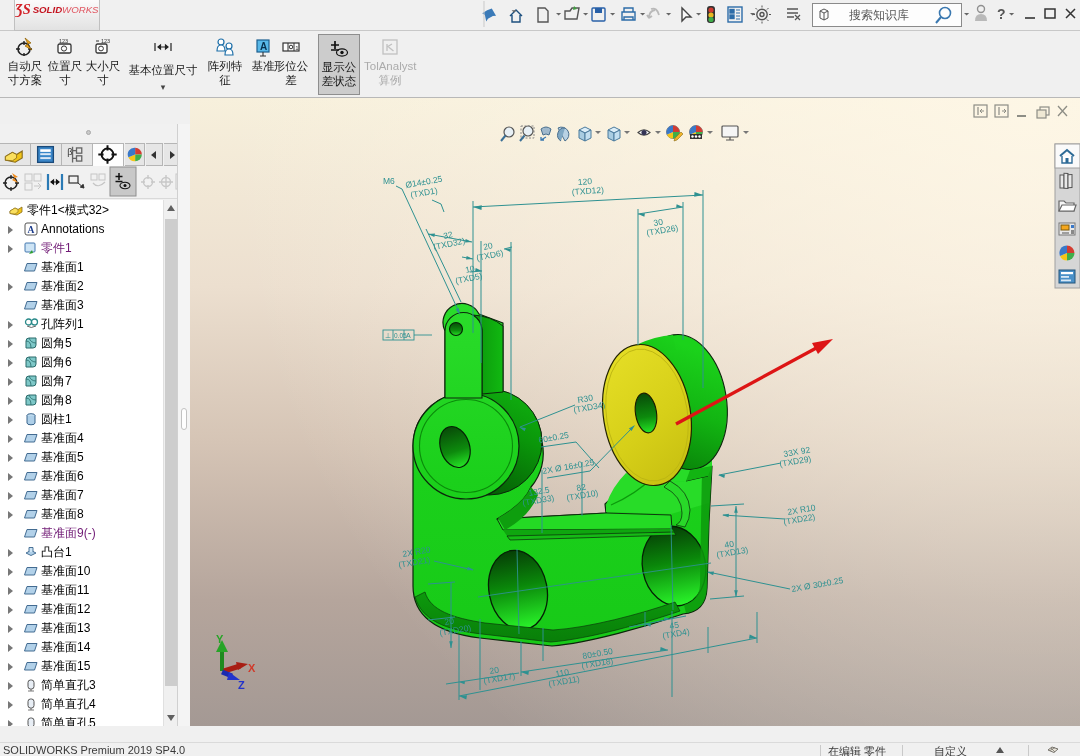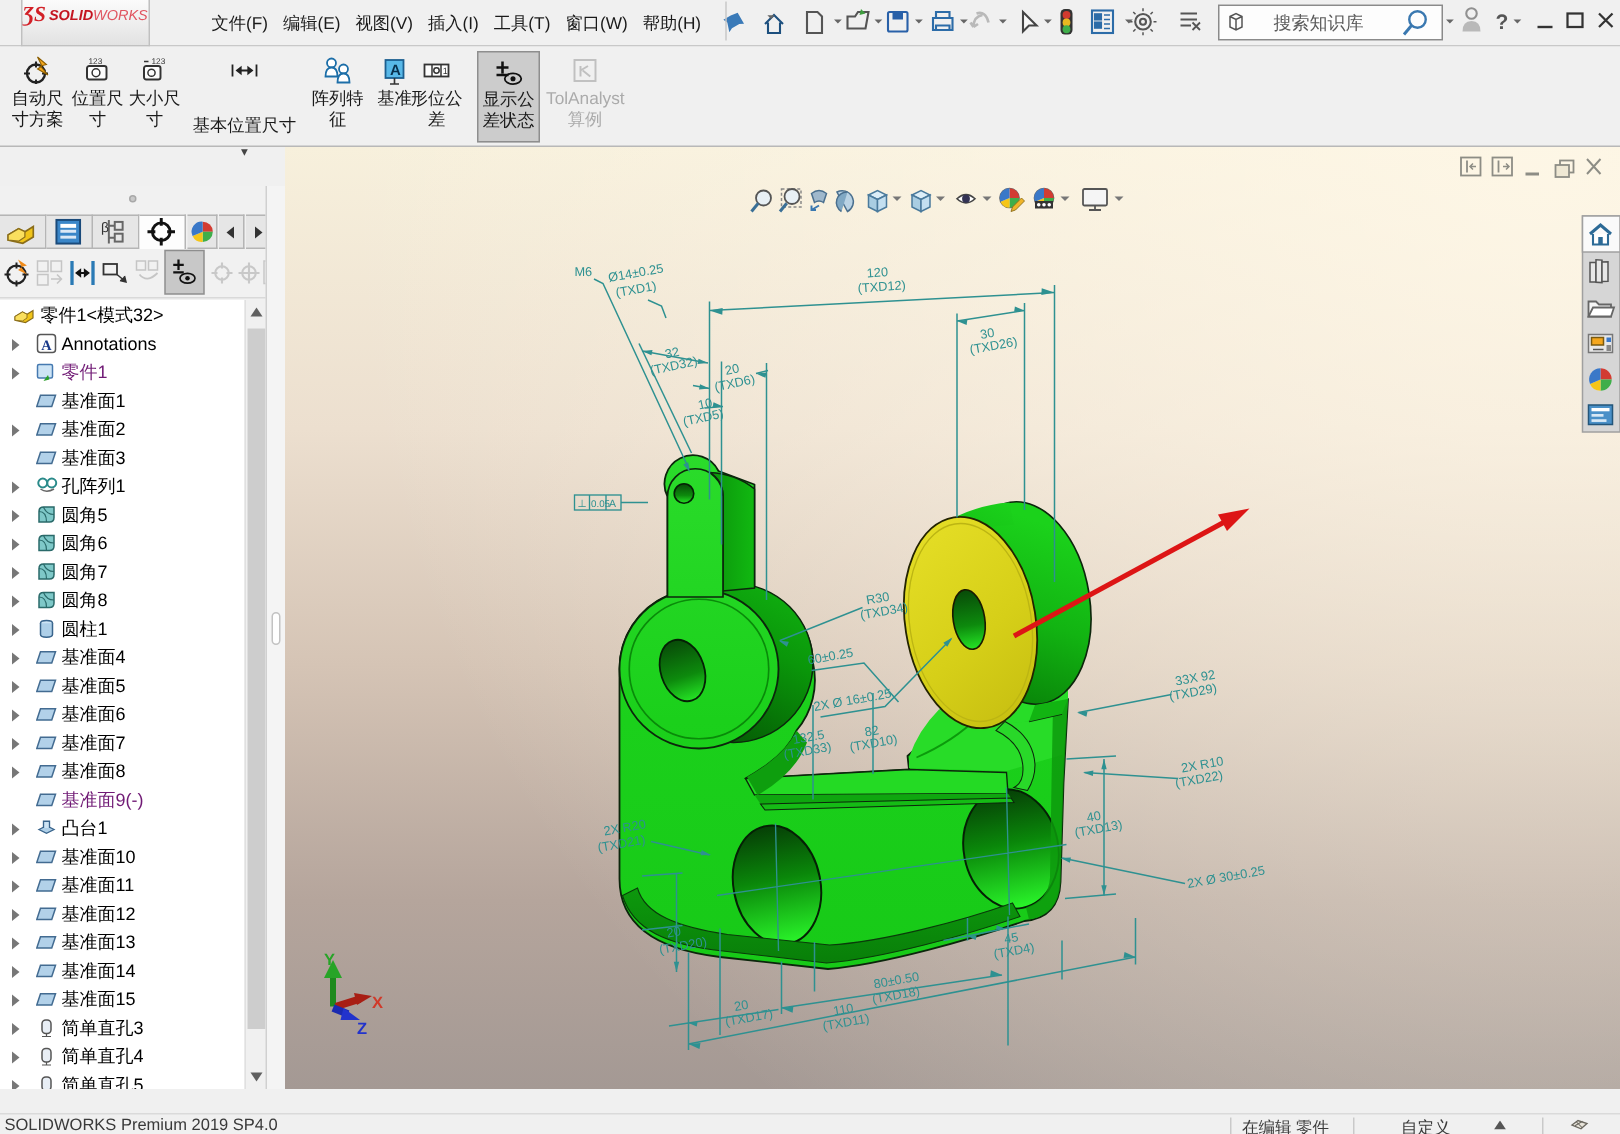--- a/index.html
+++ b/index.html
@@ -345,29 +345,20 @@
 </g>
 </svg>
 <div id="title">
  <div id="logo">
         <svg width="100" height="20" viewBox="0 0 100 20">
    <text x="0" y="15" font-family="Liberation Serif" font-style="italic" font-weight="bold" font-size="17" fill="#d22027">ƷS</text>
    <text x="21" y="14" font-family="Liberation Sans" font-weight="bold" font-style="italic" font-size="11.5" fill="#c41420">SOLID</text>
    <text x="56" y="14" font-family="Liberation Sans" font-style="italic" font-size="11.5" fill="#e05560">WORKS</text>
  </svg>
       </div>
- <div id="menus">
-  <span>文件(F)</span>
-        <span>编辑(E)</span>
-        <span>视图(V)</span>
-        <span>插入(I)</span>
-        <span>工具(T)</span>
-        <span>窗口(W)</span>
-        <span>帮助(H)</span>
- </div>
  <svg width="16" height="16" viewBox="0 0 16 16" style="position:absolute;left:481px;top:7px">
         <path d="M9 1 L15 7 L12 8 L8 12 L7 15 L4 9 L1 8 L5 4 Z" fill="#3a7ab8" transform="rotate(15 8 8)"></path>
       </svg>
  <svg width="370" height="30" viewBox="0 0 370 30" style="position:absolute;left:470px;top:0">
   <g fill="none" stroke="#2860a8" stroke-width="1.4">
    <path d="M14 1 L14 27" stroke="#c9c9c9" stroke-width="1"></path>
    <path d="M40 16 l6 -6 l6 6 M42 15 v7 h8 v-7" stroke="#1c4f7e"></path>
    <path d="M68 8 h7 l3 3 v11 h-10 z" stroke="#555"></path>
    <path d="M95 11 h5 l2 -3 h7 l-2 11 h-12 z" stroke="#555"></path>
           <path d="M104 6 l3 3 l-4 1 z" fill="#3f9e3f" stroke="none"></path>
@@ -444,21 +435,21 @@
  <div class="tbtn" style="left:84px;width:38px"><svg class="ic" viewBox="0 0 20 20">
           <rect x="3" y="7" width="11" height="9" rx="1.5" fill="#fdfdfd" stroke="#333" stroke-width="1.3"></rect>
           <circle cx="8" cy="11.5" r="2.4" fill="none" stroke="#333"></circle>
           <text x="8" y="5.5" font-size="5.5" fill="#333">123</text>
           <path d="M3 4 h3" stroke="#333"></path>
         </svg>大小尺<br>寸</div>
  <div class="tbtn" style="left:126px;width:74px;">
         <svg class="ic" viewBox="0 0 20 20" style="margin-bottom:0">
           <path d="M2 6 v8 M18 6 v8 M5 10 h10 M5 10 l2.5 -2 v4 z M15 10 l-2.5 -2 v4 z" stroke="#222" stroke-width="1.2" fill="#222"></path>
         </svg>
-        <span style="display:block;margin-top:20px">基本位置尺寸</span>
+        <span style="display:block;margin-top:6px">基本位置尺寸</span>
         <span style="display:block;color:#444;font-size:9px;margin-top:3px">▾</span>
       </div>
  <div class="tbtn" style="left:204px;width:42px"><svg class="ic" viewBox="0 0 20 20">
           <g fill="#fff" stroke="#1c6ea8" stroke-width="1.2">
             <circle cx="6" cy="5" r="3"></circle>
             <path d="M2 14 q0 -6 4 -6 q4 0 4 6 z"></path>
             <circle cx="14" cy="9" r="3"></circle>
             <path d="M10 18 q0 -6 4 -6 q4 0 4 6 z"></path>
           </g>
         </svg>阵列特<br>征</div>

